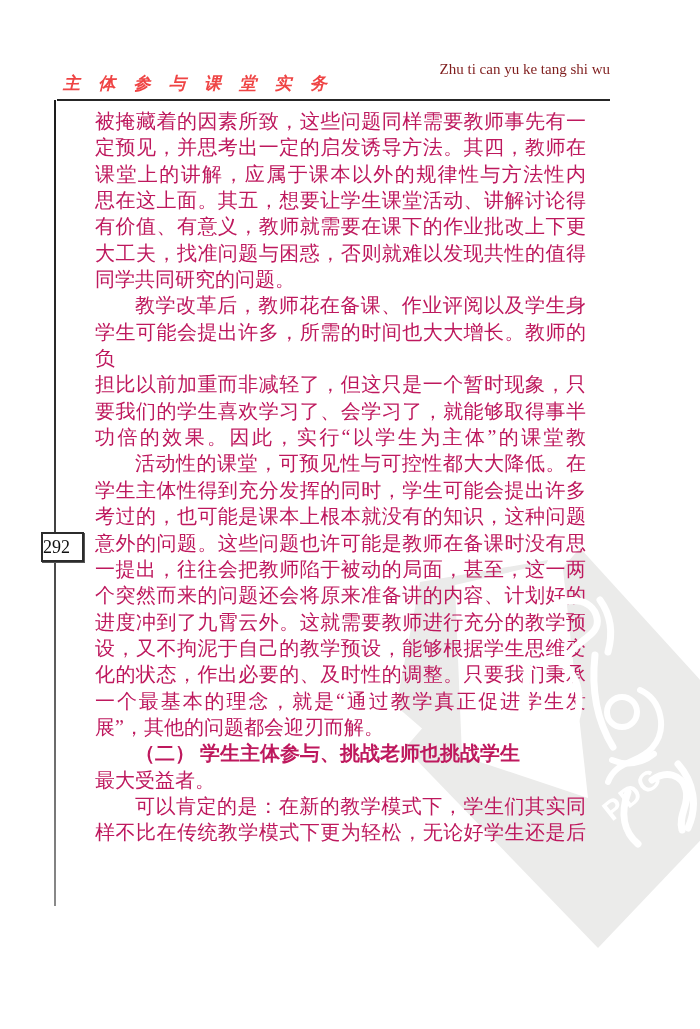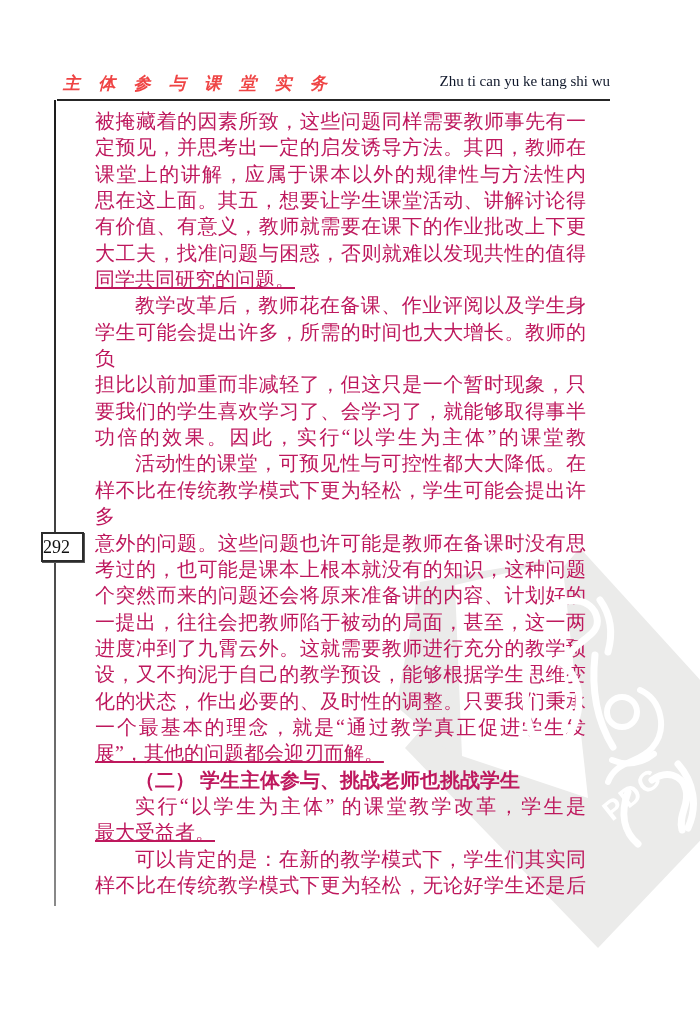--- a/index.html
+++ b/index.html
@@ -12,22 +12,22 @@
   .wm-under{z-index:0;}
   .wm-over{z-index:2;}
 
   .cn-title{
     position:absolute;left:63px;top:72px;z-index:1;
     font-size:17px;font-weight:700;letter-spacing:7px;color:#ef4444;
     font-style:italic; 
     white-space:nowrap;
   }
   .pinyin{
-    position:absolute;top:73px;right:90px;z-index:1;
-    font-size:15px;color:#0f172a;white-space:nowrap;margin-left:21px;
+    position:absolute;top:61px;right:90px;z-index:1;
+    font-size:15px;color:#7f1d1d;white-space:nowrap;margin-left:21px;
   }
   .top-rule{
     position:absolute;left:57px;top:99px;width:553px;height:2px;
     background:#262626;z-index:1;
   }
   .left-rule{
     position:absolute;left:54px;top:100px;width:2px;height:806px;
     background:linear-gradient(to bottom,#1c1c1c 0%,#2e2e2e 40%,#8a8a8a 100%);
     z-index:1;
   }
@@ -40,21 +40,21 @@
   .page-num-box span{font-size:18px;color:#111;}
 
   .text-column{
     position:absolute;left:95px;top:108px;width:491px;z-index:1;
     font-size:20px;line-height:26.35px;color:#be185d;
   }
   .line{
     text-align:justify;text-justify:inter-character;text-align-last:justify;
     white-space:normal;
   }
-  .line.end{text-align-last:left;text-decoration:underline;}
+  .line.end{text-align-last:left;}
   .line.indent{text-indent:2em;}
   .line.heading{
     font-weight:700;text-indent:2em;text-align:center;text-align-last:left;
   }
 </style>
 </head>
 <body>
 
 <div class="page">
 
@@ -80,32 +80,31 @@
       <div class="line">思在这上面。其五，想要让学生课堂活动、讲解讨论得</div>
       <div class="line">有价值、有意义，教师就需要在课下的作业批改上下更</div>
       <div class="line">大工夫，找准问题与困惑，否则就难以发现共性的值得</div>
       <div class="line end">同学共同研究的问题。</div>
       <div class="line indent">教学改革后，教师花在备课、作业评阅以及学生身</div>
       <div class="line">学生可能会提出许多，所需的时间也大大增长。教师的负</div>
       <div class="line">担比以前加重而非减轻了，但这只是一个暂时现象，只</div>
       <div class="line">要我们的学生喜欢学习了、会学习了，就能够取得事半</div>
       <div class="line">功倍的效果。因此，实行“以学生为主体”的课堂教</div>
       <div class="line indent">活动性的课堂，可预见性与可控性都大大降低。在</div>
-      <div class="line">样不比在传统教学模式下更为轻松，学生可能会提出许多</div>
+      <div class="line">学生主体性得到充分发挥的同时，学生可能会提出许多</div>
+      <div class="line">考过的，也可能是课本上根本就没有的知识，这种问题</div>
       <div class="line">意外的问题。这些问题也许可能是教师在备课时没有思</div>
-      <div class="line">考过的，也可能是课本上根本就没有的知识，这种问题</div>
+      <div class="line">一提出，往往会把教师陷于被动的局面，甚至，这一两</div>
       <div class="line">个突然而来的问题还会将原来准备讲的内容、计划好的</div>
-      <div class="line">一提出，往往会把教师陷于被动的局面，甚至，这一两</div>
       <div class="line">进度冲到了九霄云外。这就需要教师进行充分的教学预</div>
       <div class="line">设，又不拘泥于自己的教学预设，能够根据学生思维变</div>
       <div class="line">化的状态，作出必要的、及时性的调整。只要我们秉承</div>
       <div class="line">一个最基本的理念，就是“通过教学真正促进学生发</div>
       <div class="line end">展”，其他的问题都会迎刃而解。</div>
       <div class="line heading">（二） 学生主体参与、挑战老师也挑战学生</div>
-      <div class="line indent">实行“以学生为主体” 的课堂教学改革，学生是</div>
       <div class="line end">最大受益者。</div>
       <div class="line indent">可以肯定的是：在新的教学模式下，学生们其实同</div>
       <div class="line">样不比在传统教学模式下更为轻松，无论好学生还是后</div>
     </div>
 
   <svg class="wm-svg wm-over" width="700" height="1029" viewBox="0 0 700 1029">
     <g stroke="#ffffff" stroke-width="7" fill="none" stroke-linecap="round">
       <path d="M545,612 c20,-18 48,-14 52,6 c4,18 -22,22 -30,40"></path>
       <path d="M600,600 c10,14 14,30 8,52"></path>
       <path d="M528,668 c-6,30 -2,58 12,84"></path>

